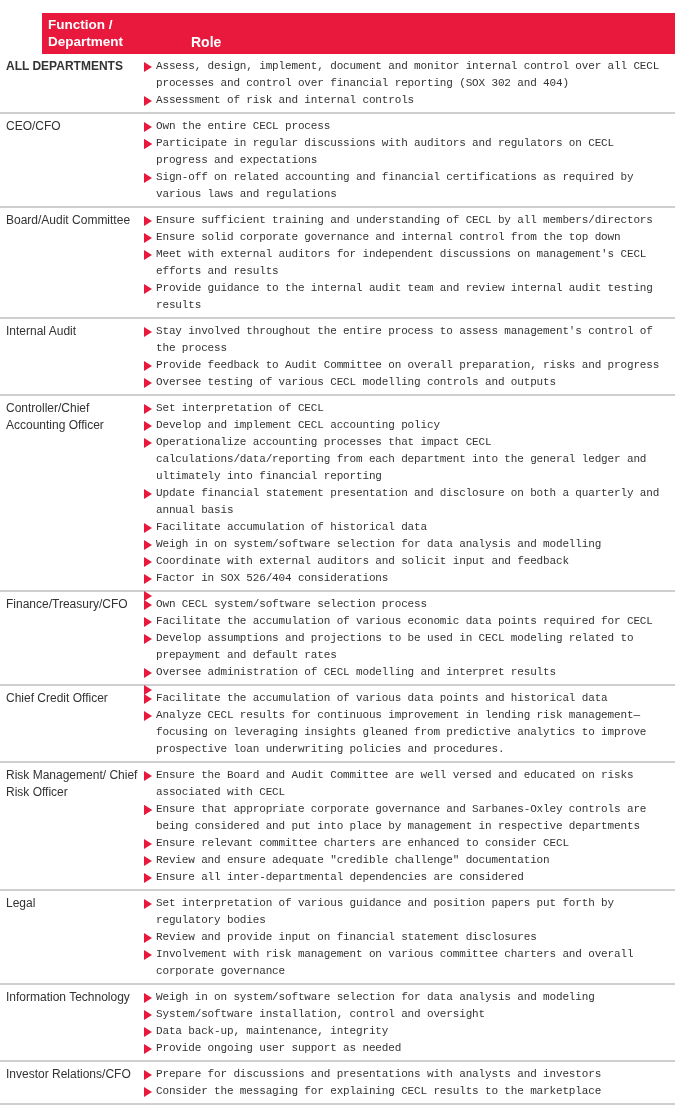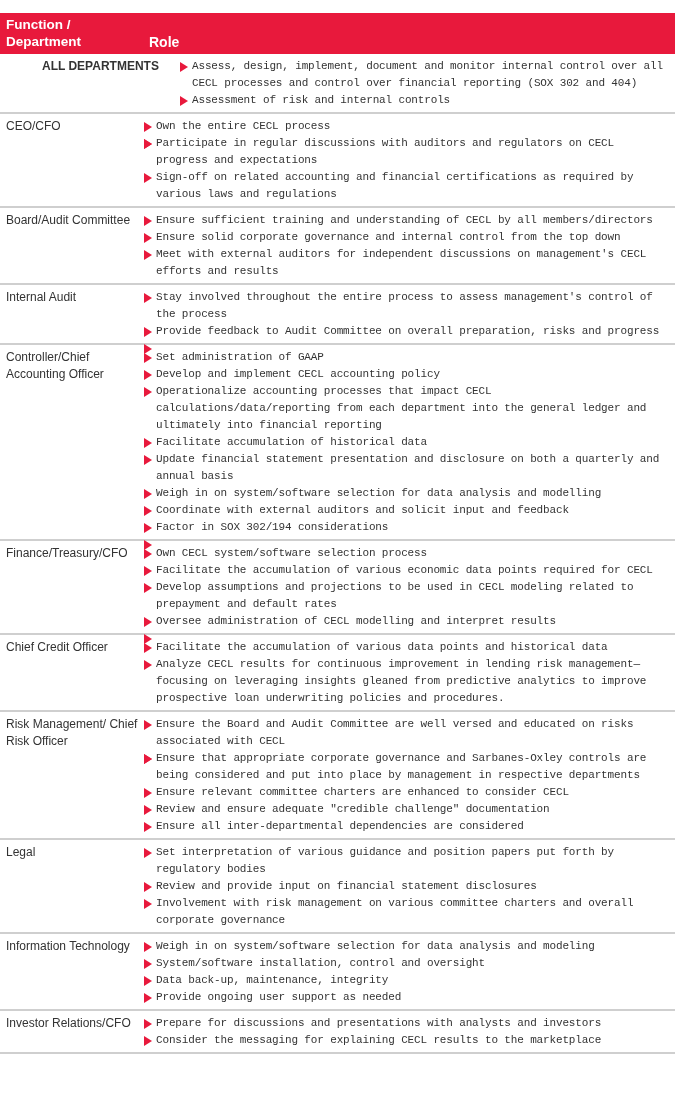--- a/index.html
+++ b/index.html
@@ -1,23 +1,23 @@
 <!DOCTYPE html>
 <html><head>
   <meta charset="utf-8">
   <style>
     html, body { margin: 0; padding: 0; background: #ffffff; }
     body { width: 675px; height: 1109px; overflow: hidden; font-family: "Liberation Sans", sans-serif; color: #333333; }
     .wrap { position: absolute; top: 13px; left: 0; width: 675px; }
-    .header { background: #e8193c; color: #ffffff; display: flex; height: 41px; box-sizing: border-box; padding-top: 3px; }
+    .header { background: #e8193c; color: #ffffff; display: flex; height: 41px; box-sizing: border-box; padding-top: 3px; margin-left: 42px; }
     .header .c1 { width: 143px; padding-left: 6px; font-weight: bold; font-size: 13.5px; line-height: 17px; box-sizing: border-box; }
     .header .c2 { padding-left: 6px; font-weight: bold; font-size: 14px; line-height: 17px; display: flex; align-items: flex-end; padding-bottom: 3px; }
     .row { display: flex; border-bottom: 2px solid #cfcfcf; box-sizing: border-box; padding-top: 4px; padding-bottom: 3px; }
     .row .fn { width: 143px; padding-left: 6px; box-sizing: border-box; font-size: 12px; line-height: 17px; color: #333333; flex-shrink: 0; }
-    .row .fn.bold { font-weight: bold; margin-left: 36px; }
+    .row .fn.bold { font-weight: bold; }
     .row ul { list-style: none; margin: 0; padding: 0 6px 0 0; flex: 1; }
     .row li { position: relative; padding-left: 13px; font-size: 11px; line-height: 17px; color: #333333; letter-spacing: -0.15px; font-family: Liberation Mono, monospace; }
     .row li .tri { position: absolute; left: 1px; top: 4px; width: 0; height: 0; border-top: 5px solid transparent; border-bottom: 5px solid transparent; border-left: 8px solid #e8193c; }
   </style>
 </head>
 <body>
 
 <div class="wrap">
   <div class="header">
     <div class="c1">
@@ -42,41 +42,42 @@
           <li><span class="tri"></span><span>Participate in regular discussions with auditors and regulators on CECL progress and expectations</span></li>
           <li><span class="tri"></span><span>Sign-off on related accounting and financial certifications as required by various laws and regulations</span></li>
         </ul>
       </div>
       <div class="row">
         <div class="fn">Board/Audit Committee</div>
         <ul>
           <li><span class="tri"></span><span>Ensure sufficient training and understanding of CECL by all members/directors</span></li>
           <li><span class="tri"></span><span>Ensure solid corporate governance and internal control from the top down</span></li>
           <li><span class="tri"></span><span>Meet with external auditors for independent discussions on management's CECL efforts and results</span></li>
+          <li><span class="tri"></span><span>Provide guidance to the internal audit team and review internal audit testing results</span></li>
         </ul>
       </div>
       <div class="row">
         <div class="fn">Internal Audit</div>
         <ul>
           <li><span class="tri"></span><span>Stay involved throughout the entire process to assess management's control of the process</span></li>
           <li><span class="tri"></span><span>Provide feedback to Audit Committee on overall preparation, risks and progress</span></li>
-          <li><span class="tri"></span></li>
+          <li><span class="tri"></span><span>Oversee testing of various CECL modelling controls and outputs</span></li>
         </ul>
       </div>
       <div class="row">
         <div class="fn">Controller/Chief Accounting Officer</div>
         <ul>
-          <li><span class="tri"></span><span>Set administration of GAAP</span></li>
+          <li><span class="tri"></span><span>Set interpretation of CECL</span></li>
           <li><span class="tri"></span><span>Develop and implement CECL accounting policy</span></li>
           <li><span class="tri"></span><span>Operationalize accounting processes that impact CECL calculations/data/reporting from each department into the general ledger and ultimately into financial reporting</span></li>
+          <li><span class="tri"></span><span>Update financial statement presentation and disclosure on both a quarterly and annual basis</span></li>
           <li><span class="tri"></span><span>Facilitate accumulation of historical data</span></li>
-          <li><span class="tri"></span><span>Update financial statement presentation and disclosure on both a quarterly and annual basis</span></li>
           <li><span class="tri"></span><span>Weigh in on system/software selection for data analysis and modelling</span></li>
           <li><span class="tri"></span><span>Coordinate with external auditors and solicit input and feedback</span></li>
-          <li><span class="tri"></span><span>Factor in SOX 302/194 considerations</span></li>
+          <li><span class="tri"></span><span>Factor in SOX 526/404 considerations</span></li>
           <li><span class="tri"></span></li>
         </ul>
       </div>
       <div class="row">
         <div class="fn">Finance/Treasury/CFO</div>
         <ul>
           <li><span class="tri"></span><span>Own CECL system/software selection process</span></li>
           <li><span class="tri"></span><span>Facilitate the accumulation of various economic data points required for CECL</span></li>
           <li><span class="tri"></span><span>Develop assumptions and projections to be used in CECL modeling related to prepayment and default rates</span></li>
           <li><span class="tri"></span><span>Oversee administration of CECL modelling and interpret results</span></li>

